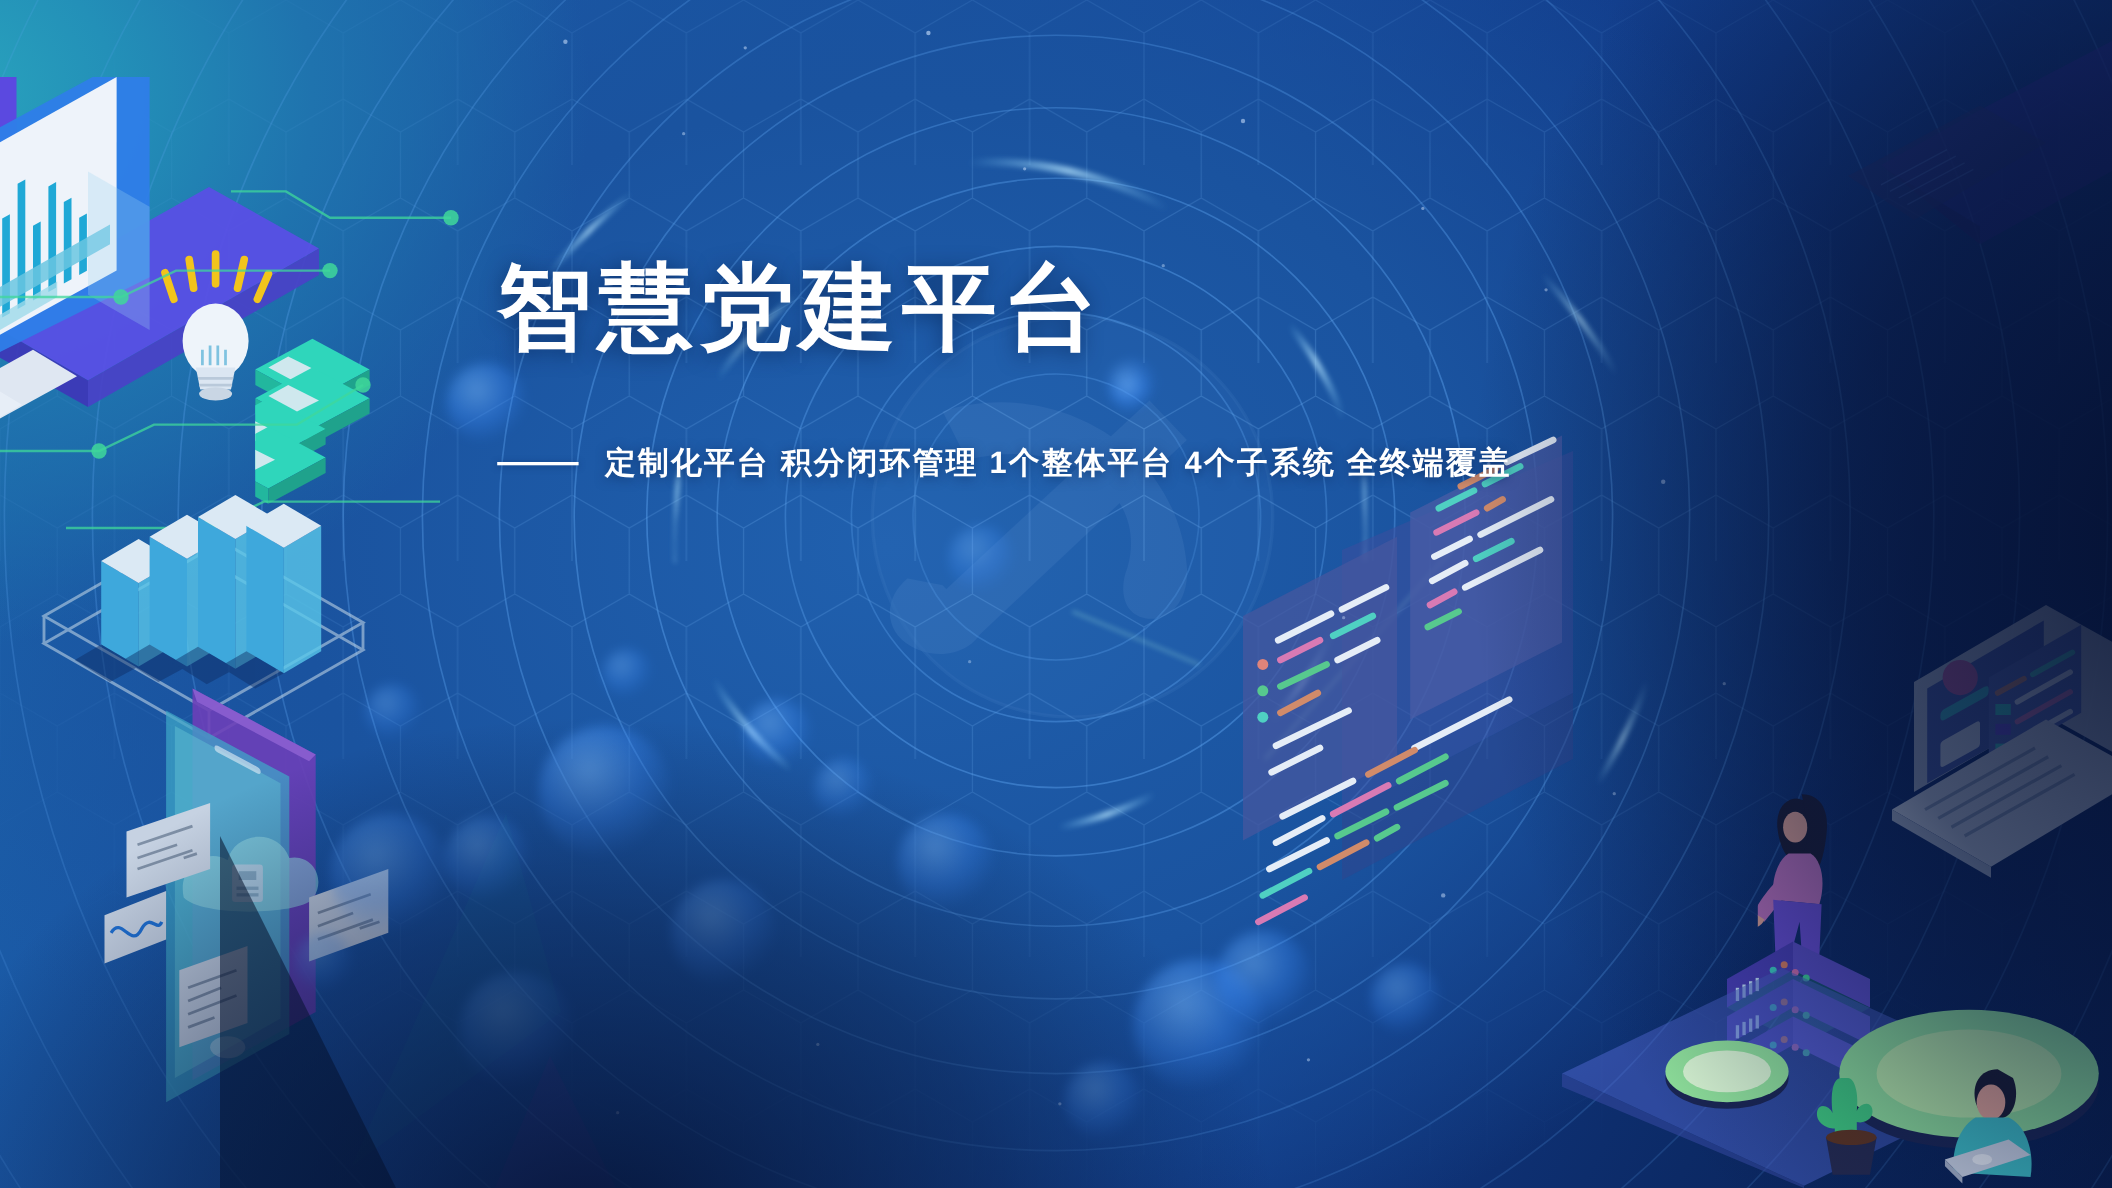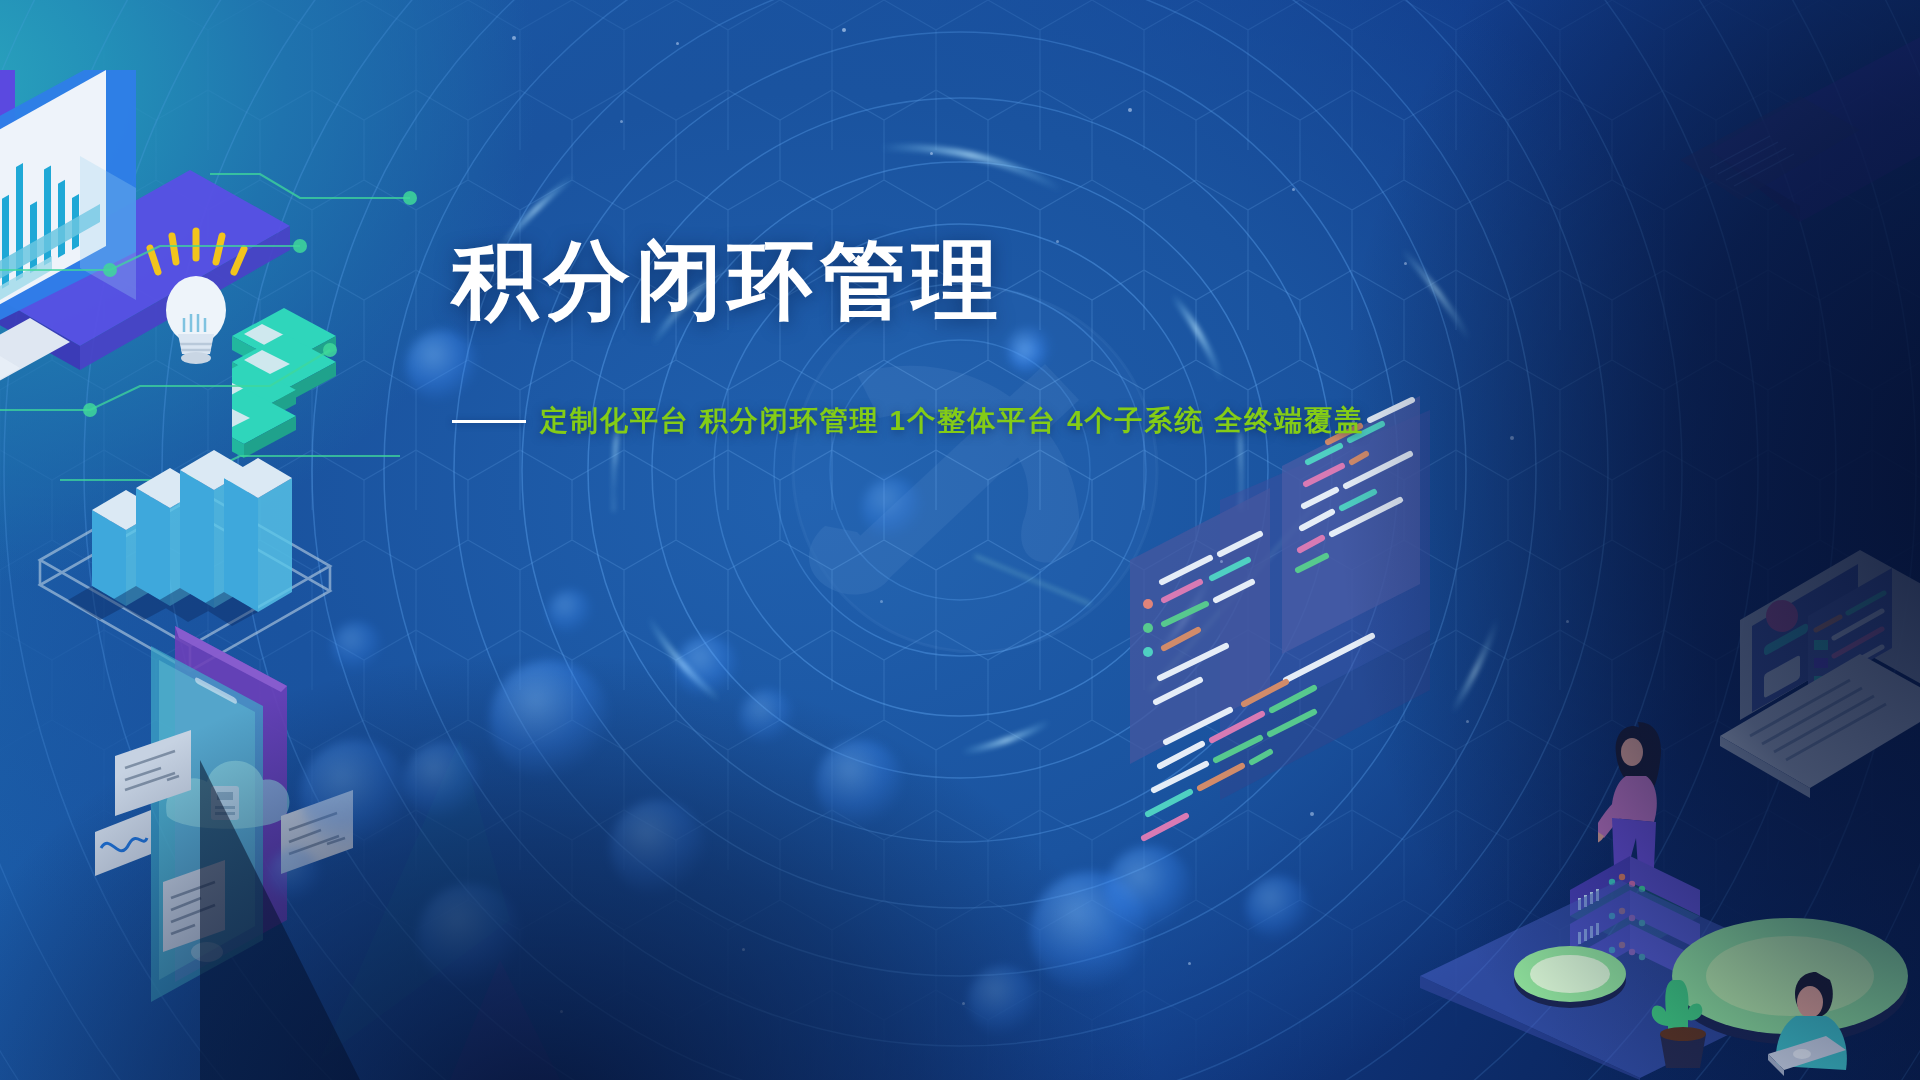--- a/index.html
+++ b/index.html
@@ -48,21 +48,21 @@
     letter-spacing:6px;margin:0;
     text-shadow:0 3px 18px rgba(4,26,70,.55);
     white-space:nowrap;
   }
   #subRow{display:flex;align-items:center;margin-top:74px;}
   #subDash{
     width:74px;height:3px;background:#ffffff;flex:0 0 auto;
     box-shadow:0 1px 6px rgba(10,40,100,.5);
   }
   #subText{
-    margin-left:14px;font-size:28px;font-weight:700;color:#84cc16;
+    margin-left:24px;font-size:28px;font-weight:700;color:#ffffff;
     letter-spacing:2px;white-space:nowrap;
     text-shadow:0 2px 10px rgba(4,26,70,.5);
   }
 
   
   .ill{position:absolute;pointer-events:none;}
 </style>
 </head>
 <body>
 
@@ -594,20 +594,20 @@
     <div class="star" style="left:560px;top:1010px;width:3px;height:3px;opacity:.4"></div>
     <div class="star" style="left:620px;top:120px;width:3px;height:3px;opacity:.45"></div>
     <div class="star" style="left:1056px;top:240px;width:3px;height:3px;opacity:.42"></div>
     <div class="star" style="left:1220px;top:560px;width:3px;height:3px;opacity:.4"></div>
     <div class="star" style="left:880px;top:600px;width:3px;height:3px;opacity:.38"></div>
   </div>
 
   <div class="layer" id="bgDarkRight"></div>
 
   <div id="textBlock">
-    <h1 id="mainTitle">积分闭环管理</h1>
+    <h1 id="mainTitle">智慧党建平台</h1>
     <div id="subRow">
       <span id="subDash"></span>
       <span id="subText">定制化平台  积分闭环管理  1个整体平台  4个子系统  全终端覆盖</span>
     </div>
   </div>
 
 </div>
 
 </body></html>

